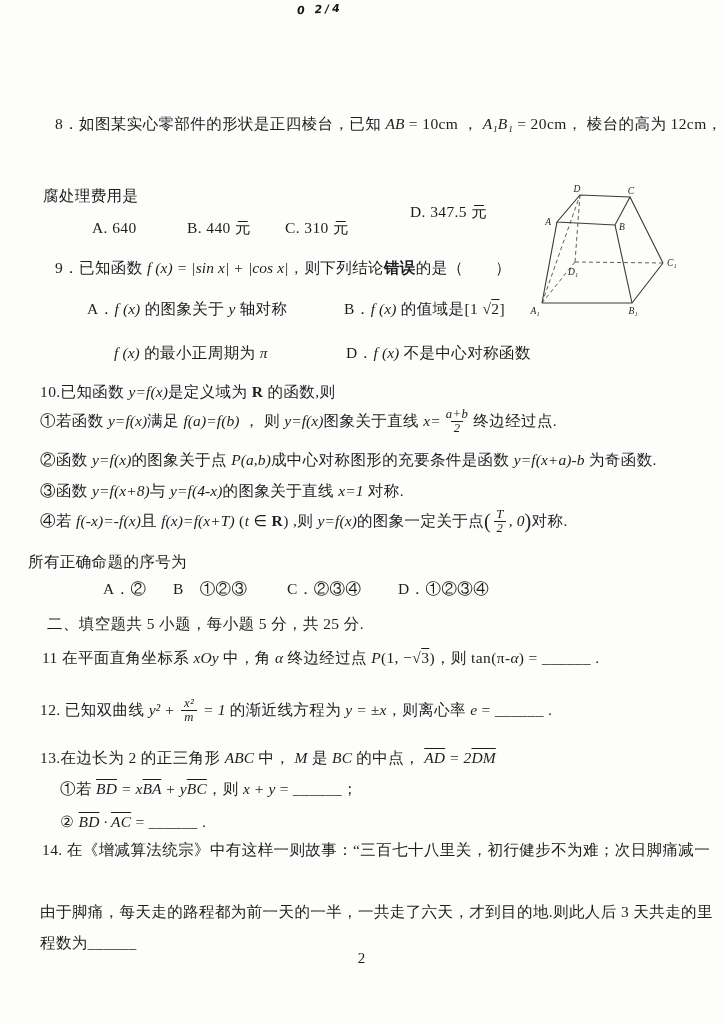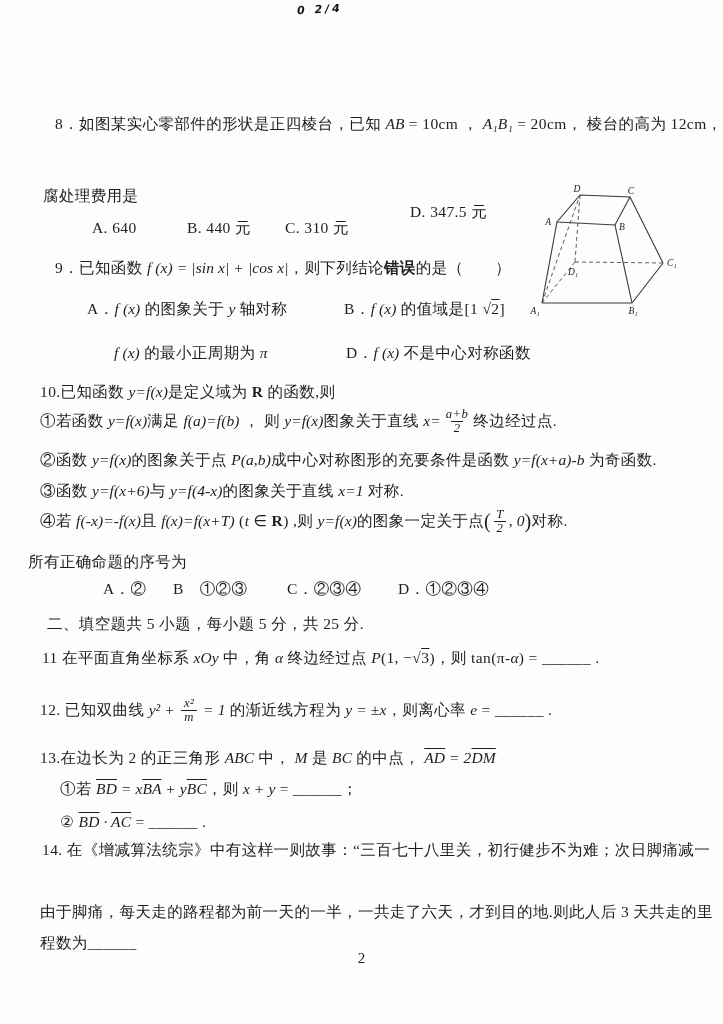--- a/index.html
+++ b/index.html
@@ -74,21 +74,21 @@
   <div class="line" style="top:299px;left:344px;"><span>B．</span><span class="m">f (x)</span><span> 的值域是[1  </span><span>√</span><span class="r">2</span><span>]</span></div>
   <div class="line" style="top:343px;left:114px;"><span class="m">f (x)</span><span> 的最小正周期为 </span><span class="m">π</span></div>
   <div class="line" style="top:343px;left:346px;"><span>D．</span><span class="m">f (x)</span><span> 不是中心对称函数</span></div>
 
   <div class="line" style="top:382px;left:40px;"><span>10.已知函数 </span><span class="m">y=f(x)</span><span>是定义域为 </span><span class="b">R</span><span> 的函数,则</span></div>
   <div class="line" style="top:409px;left:40px;"><span>①若函数 </span><span class="m">y=f(x)</span><span>满足 </span><span class="m">f(a)=f(b)</span><span> ， 则 </span><span class="m">y=f(x)</span><span>图象关于直线 </span><span class="m">x=</span><span class="frac">
         <span class="fn">a+b</span>
         <span class="fd">2</span>
       </span><span>终边经过点.</span></div>
   <div class="line" style="top:450px;left:40px;"><span>②函数 </span><span class="m">y=f(x)</span><span>的图象关于点 </span><span class="m">P(a,b)</span><span>成中心对称图形的充要条件是函数 </span><span class="m">y=f(x+a)-b</span><span> 为奇函数.</span></div>
-  <div class="line" style="top:481px;left:40px;"><span>③函数 </span><span class="m">y=f(x+6)</span><span>与 </span><span class="m">y=f(4-x)</span><span>的图象关于直线 </span><span class="m">x=1</span><span> 对称.</span></div>
+  <div class="line" style="top:481px;left:40px;"><span>③函数 </span><span class="m">y=f(x+8)</span><span>与 </span><span class="m">y=f(4-x)</span><span>的图象关于直线 </span><span class="m">x=1</span><span> 对称.</span></div>
   <div class="line" style="top:509px;left:40px;"><span>④若 </span><span class="m">f(-x)=-f(x)</span><span>且 </span><span class="m">f(x)=f(x+T)</span><span> (</span><span class="m">t</span><span> ∈ </span><span class="b">R</span><span>) ,则 </span><span class="m">y=f(x)</span><span>的图象一定关于点</span><span class="bigp">(</span><span class="frac">
         <span class="fn">T</span>
         <span class="fd">2</span>
       </span><span class="m">, 0</span><span class="bigp">)</span><span>对称.</span></div>
   <div class="line" style="top:552px;left:28px;"><span>所有正确命题的序号为</span></div>
   <div class="line" style="top:579px;left:75px;margin-left:28px;"><span>A．②</span></div>
   <div class="line" style="top:579px;left:173px;"><span>B　①②③</span></div>
   <div class="line" style="top:579px;left:287px;"><span>C．②③④</span></div>
   <div class="line" style="top:579px;left:398px;"><span>D．①②③④</span></div>
 

